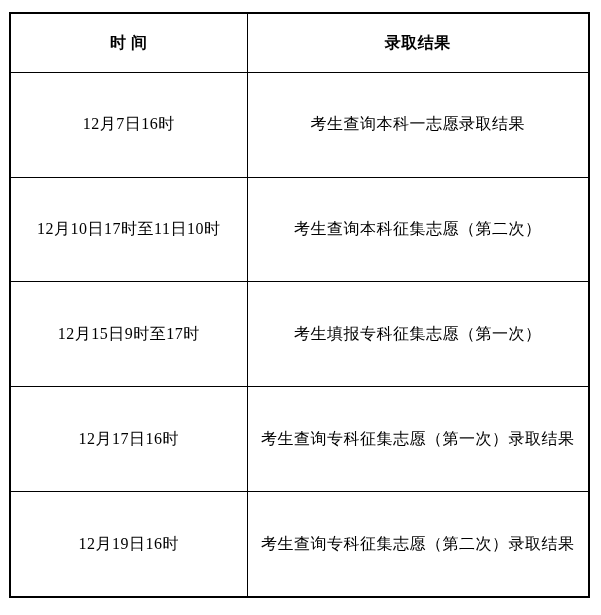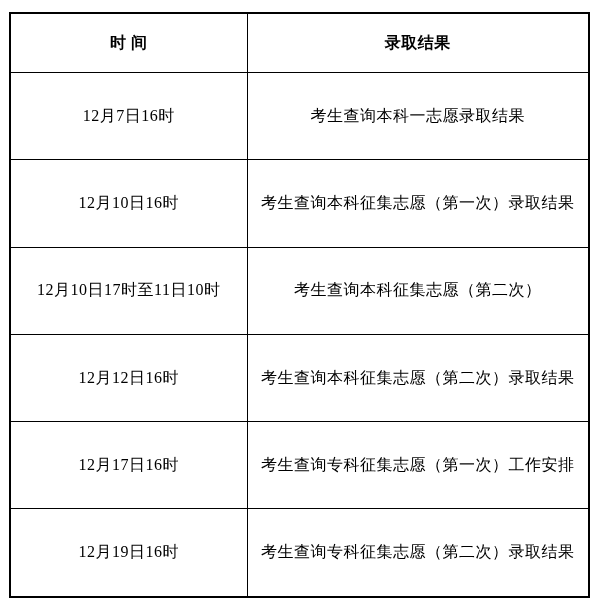--- a/index.html
+++ b/index.html
@@ -62,33 +62,29 @@
       <th>时  间</th>
       <th>录取结果</th>
     </tr>
   </thead>
   <tbody>
     <tr>
       <td>12月7日16时</td>
       <td>考生查询本科一志愿录取结果</td>
     </tr>
     <tr>
-      <td>12月10日16时</td>
-      <td>考生查询本科征集志愿（第一次）录取结果</td>
-    </tr>
-    <tr>
       <td>12月10日17时至11日10时</td>
       <td>考生查询本科征集志愿（第二次）</td>
     </tr>
     <tr>
-      <td>12月12日16时</td>
-      <td>考生查询本科征集志愿（第二次）录取结果</td>
+      <td>12月15日9时至17时</td>
+      <td>考生填报专科征集志愿（第一次）</td>
     </tr>
     <tr>
       <td>12月17日16时</td>
-      <td>考生查询专科征集志愿（第一次）工作安排</td>
+      <td>考生查询专科征集志愿（第一次）录取结果</td>
     </tr>
     <tr>
       <td>12月19日16时</td>
       <td>考生查询专科征集志愿（第二次）录取结果</td>
     </tr>
   </tbody>
 </table>
 
 </body></html>

